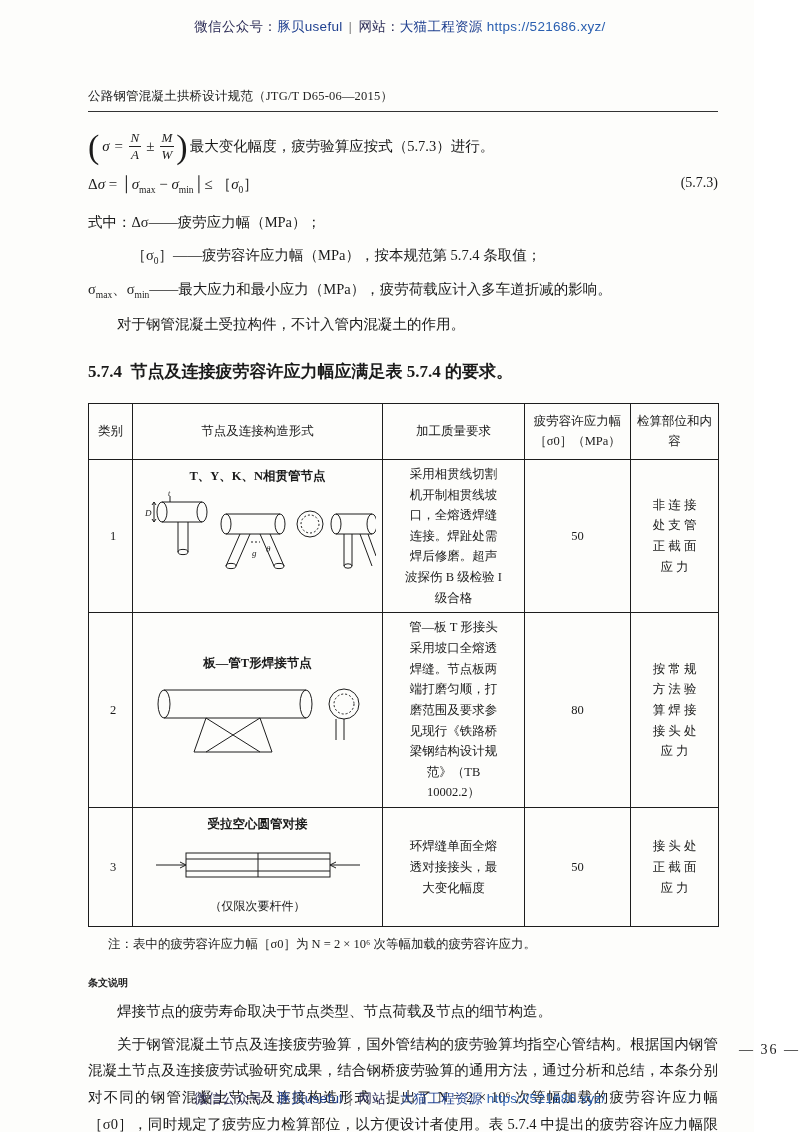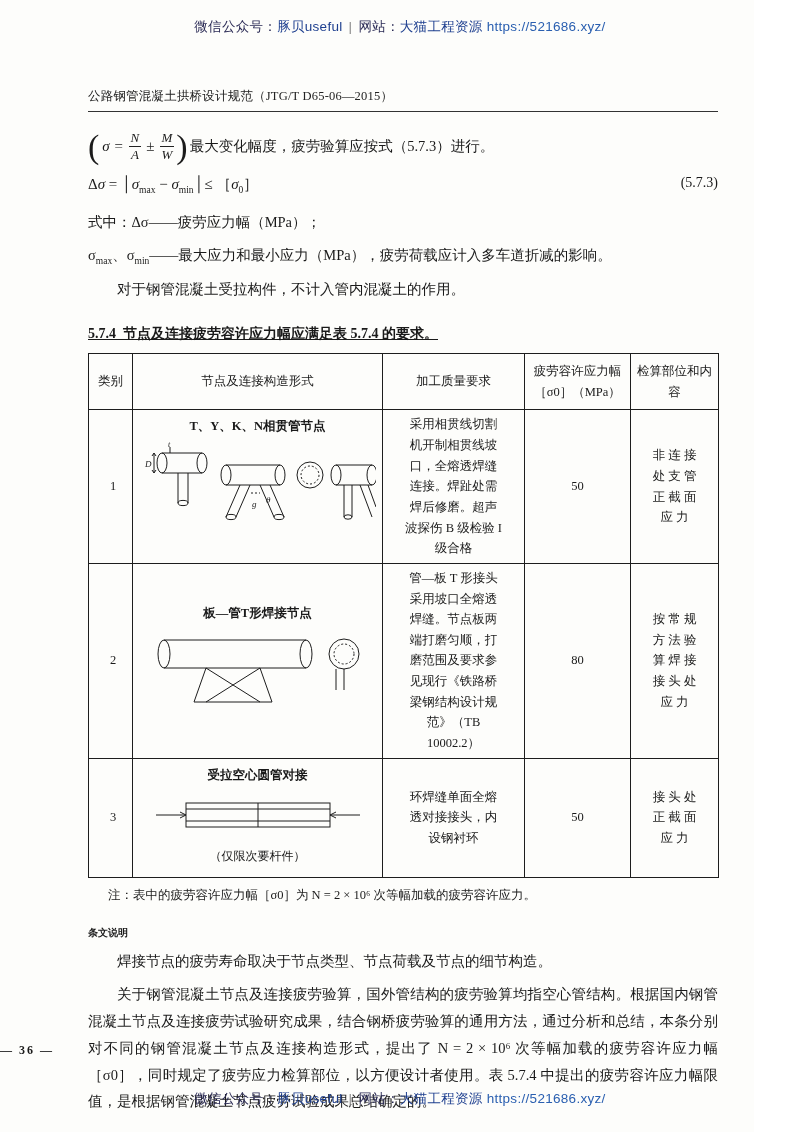--- a/index.html
+++ b/index.html
@@ -106,25 +106,24 @@
   }
   .eq-num {
     position: absolute;
     right: 0;
     font-size: 14px;
     font-style: normal;
   }
   sub { font-size: 9.5px; }
 
   .sec-title {
-    font-size: 14px;
+    font-size: 17px;
     font-weight: bold;
-    margin: 22px 0 10px 0;
+    margin: 22px 0 20px 0;
     font-family: "Liberation Serif", serif;
-    text-decoration: underline;
   }
   .table-caption {
     text-align: center;
     font-size: 13.5px;
     font-weight: bold;
     margin: 6px 0 5px 0;
   }
 
   
   table.spec {
@@ -180,25 +179,24 @@
   .expl-title {
     font-size: 10px;
     font-weight: bold;
     margin: 20px 0 8px 0;
   }
 
   .pagenum {
     position: absolute;
     left: 0;
     width: 800px;
-    text-align: left;
+    text-align: right;
     bottom: 74px;
-    font-size: 12px;
+    font-size: 14px;
     letter-spacing: 2px;
-    font-weight: bold;
   }
 </style>
 </head>
 <body>
 
 <div class="page">
 
   <div class="wm wm-top">
     <span class="lbl">微信公众号：</span><span class="val">豚贝useful</span><span class="sep">|</span><span class="lbl">网站：</span><span class="val">大猫工程资源</span>&nbsp;<span class="url">https://521686.xyz/</span>
   </div>
@@ -227,20 +225,21 @@
     </div>
 
     <div class="eq-center">
       <span>
         Δ<span class="it">σ</span> = │<span class="it">σ</span><sub>max</sub> − <span class="it">σ</span><sub>min</sub>│≤ ［<span class="it">σ</span><sub>0</sub>］
       </span>
       <span class="eq-num">(5.7.3)</span>
     </div>
 
     <p><span>式中：</span><span>Δσ——疲劳应力幅（MPa）；</span></p>
+    <p style="text-indent:3em">［σ<sub>0</sub>］——疲劳容许应力幅（MPa），按本规范第 5.7.4 条取值；</p>
     <p>σ<sub>max</sub>、σ<sub>min</sub>——最大应力和最小应力（MPa），疲劳荷载应计入多车道折减的影响。</p>
     <p class="indent">对于钢管混凝土受拉构件，不计入管内混凝土的作用。</p>
 
     <div class="sec-title">
       <span>5.7.4</span>&nbsp;&nbsp;<span>节点及连接疲劳容许应力幅应满足表 5.7.4 的要求。</span>
     </div>
 
 
     <table class="spec">
       <colgroup>
@@ -367,21 +366,21 @@
                 <line x1="118" y1="14" x2="118" y2="38"></line>
 
                 <line x1="16" y1="26" x2="46" y2="26"></line>
                 <path d="M46 26 l-6 -3 M46 26 l-6 3"></path>
                 <line x1="220" y1="26" x2="190" y2="26"></line>
                 <path d="M190 26 l6 -3 M190 26 l6 3"></path>
               </g>
             </svg>
             <div class="cell-sub">（仅限次要杆件）</div>
           </td>
-          <td class="txt">环焊缝单面全熔透对接接头，内设钢衬环</td>
+          <td class="txt">环焊缝单面全熔透对接接头，最大变化幅度</td>
           <td>50</td>
           <td class="narrow">接 头 处 正 截 面 应 力</td>
         </tr>
       </tbody>
     </table>
 
     <div class="note">注：表中的疲劳容许应力幅［σ0］为 N = 2 × 10⁶ 次等幅加载的疲劳容许应力。</div>
 
     <div class="expl-title">条文说明</div>
     <p class="indent">焊接节点的疲劳寿命取决于节点类型、节点荷载及节点的细节构造。</p>

